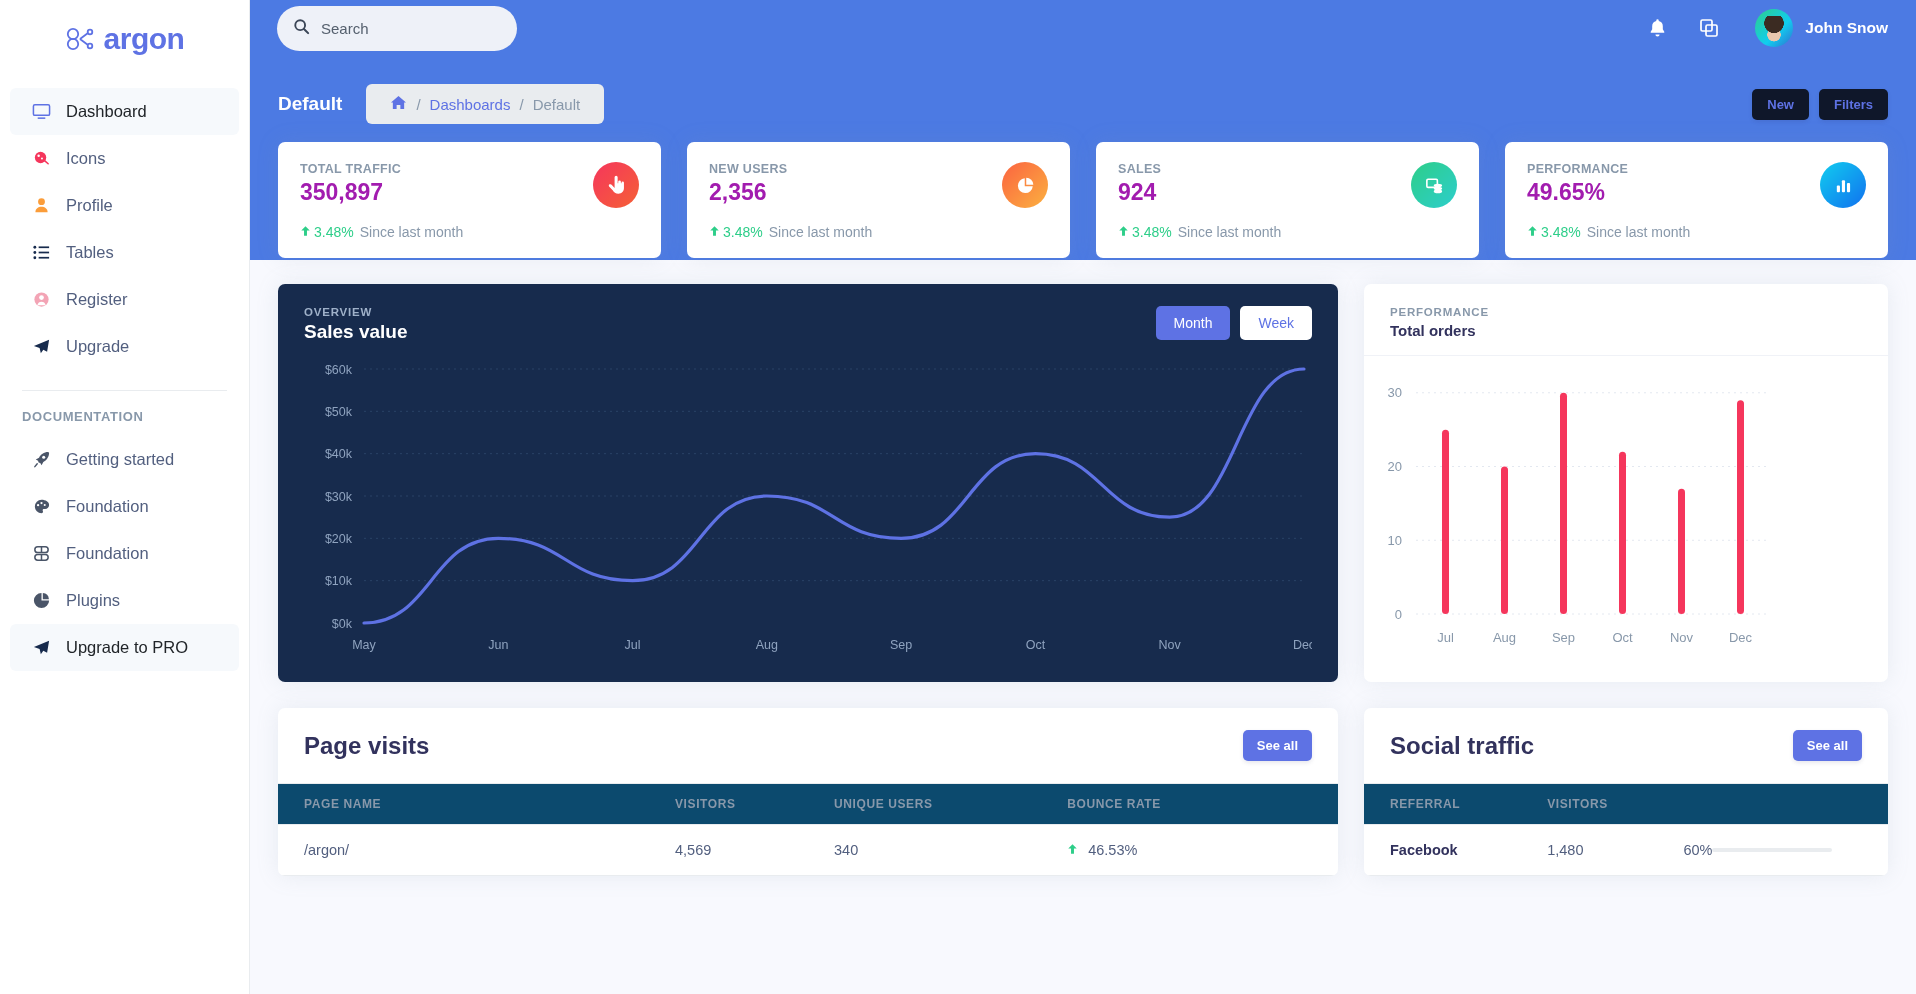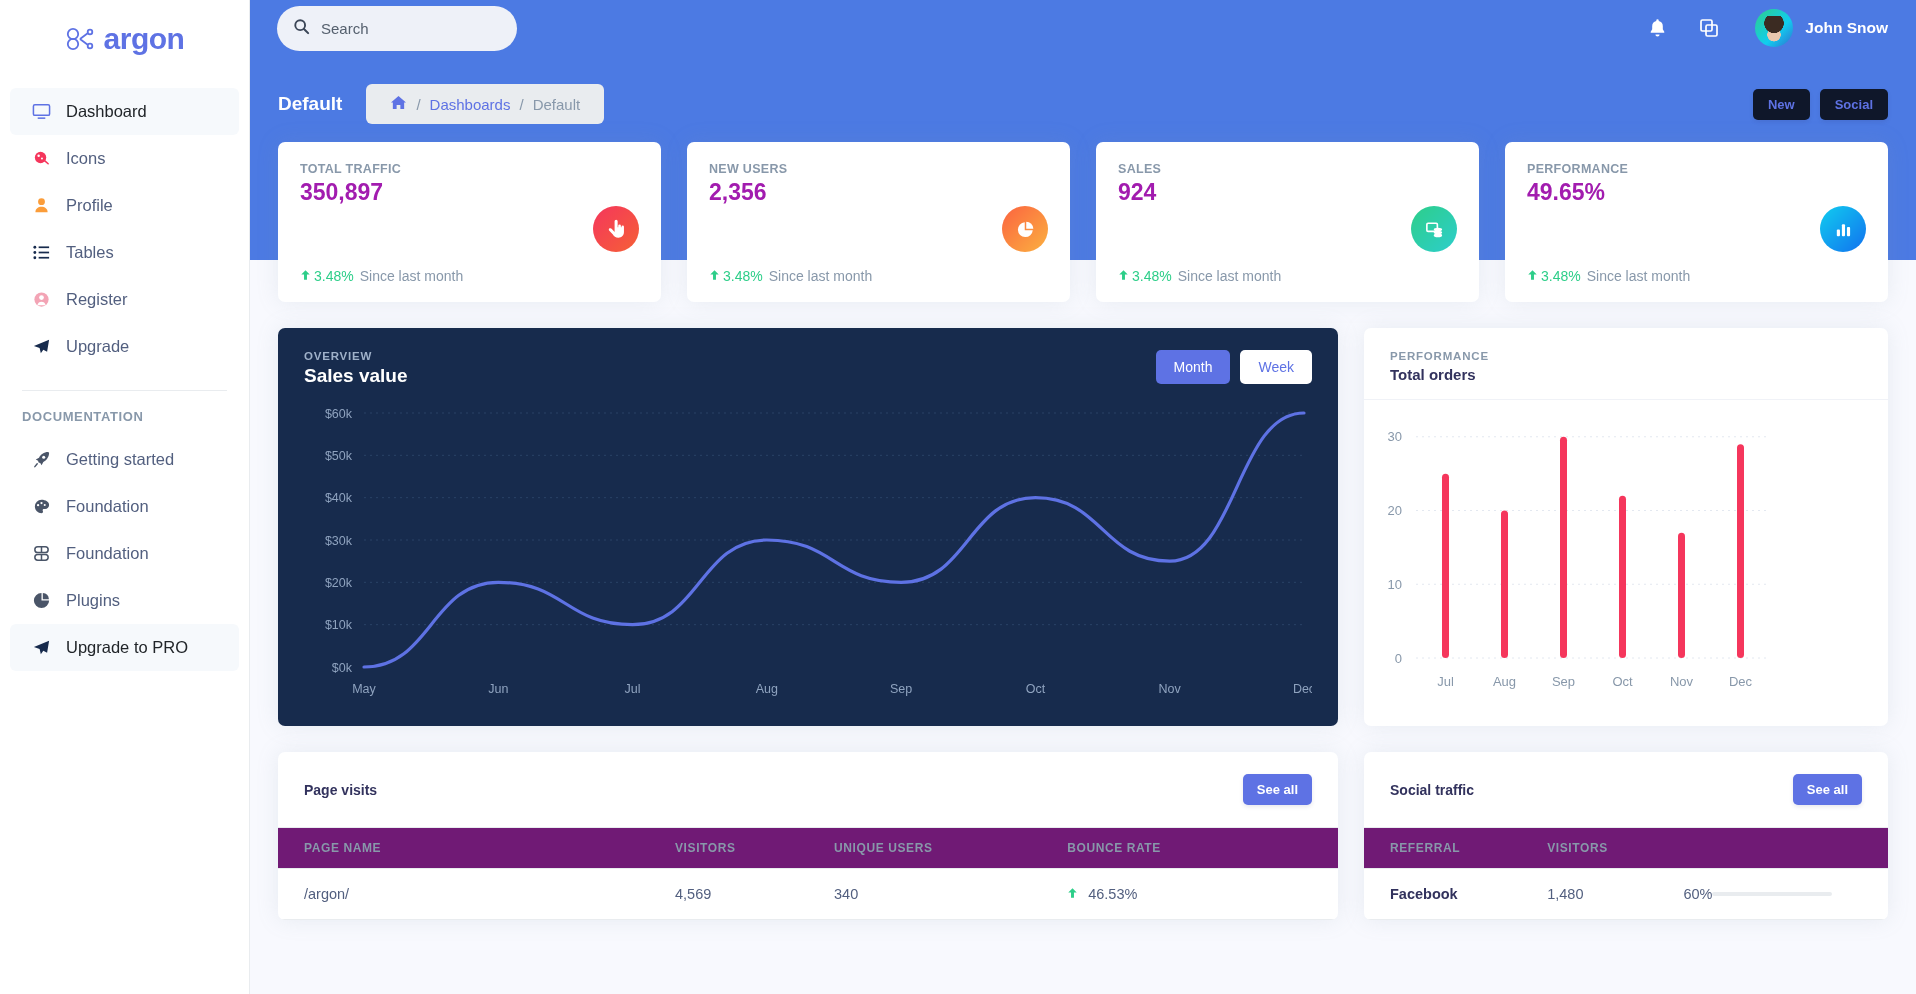--- a/index.html
+++ b/index.html
@@ -139,21 +139,21 @@
   .content { position: relative; z-index: 2; padding: 12px 28px 0 28px; }
   .stat-row { display: flex; gap: 26px; }
   .stat-card {
     flex: 1 1 0;
     background: #fff;
     border-radius: 7px;
     box-shadow: 0 0 22px rgba(136,152,170,.15);
     padding: 20px 22px 18px 22px;
     min-height: 113px;
   }
-  .stat-top { display: flex; align-items: flex-start; flex-direction: column; }
+  .stat-top { display: flex; align-items: flex-start; }
   .stat-label {
     font-size: 12.5px; font-weight: 700; color: #8898aa;
     letter-spacing: 0.3px; text-transform: uppercase;
   }
   .stat-value { font-size: 23px; font-weight: 700; color: #a21caf; margin-top: 3px; }
   .stat-icon {
     width: 46px; height: 46px; border-radius: 50%;
     margin-left: auto;
     display: flex; align-items: center; justify-content: center;
     color: #fff;
@@ -203,31 +203,31 @@
   
   .tables-row { display: flex; gap: 26px; margin-top: 26px; }
   .table-card {
     background: #fff; border-radius: 7px;
     box-shadow: 0 0 22px rgba(136,152,170,.15);
     overflow: hidden;
   }
   .table-card.left { flex: 0 0 1060px; }
   .table-card.right { flex: 1 1 auto; }
   .tc-head { display: flex; align-items: center; padding: 22px 26px; }
-  .tc-title { font-size: 14px; font-weight: 700; color: #32325d; }
+  .tc-title { font-size: 24px; font-weight: 700; color: #32325d; }
   .btn-primary {
     margin-left: auto; background: #5e72e4; color: #fff;
     border: none; border-radius: 5px; padding: 8px 14px;
     font-size: 13px; font-weight: 700; cursor: pointer;
     box-shadow: 0 2px 4px rgba(50,50,93,.11);
     font-family: "Liberation Sans", sans-serif;
   }
   table { width: 100%; border-collapse: collapse; }
   thead th {
-    background: #701a75;
+    background: #0c4a6e;
     color: #8898aa;
     font-size: 12px; font-weight: 700; letter-spacing: 0.6px;
     text-transform: uppercase;
     text-align: left;
     padding: 13px 26px;
     border-top: 1px solid #e9ecef;
     border-bottom: 1px solid #e9ecef;
     white-space: nowrap;
   }
   tbody td {
@@ -433,21 +433,21 @@
             <path d="M9 1L1 8h2v7h4v-4.3h4V15h4V8h2z" fill="#5e72e4"></path>
           </svg>
       </span>
       <span class="bc-sep">/</span>
       <span class="bc-link">Dashboards</span>
       <span class="bc-sep">/</span>
       <span class="bc-current">Default</span>
     </div>
     <div class="head-actions">
       <button class="btn-white">New</button>
-      <button class="btn-white">Social</button>
+      <button class="btn-white">Filters</button>
     </div>
   </div>
 
   <div class="content">
 
     <div class="stat-row">
 
       <div class="stat-card">
         <div class="stat-top">
           <div>

